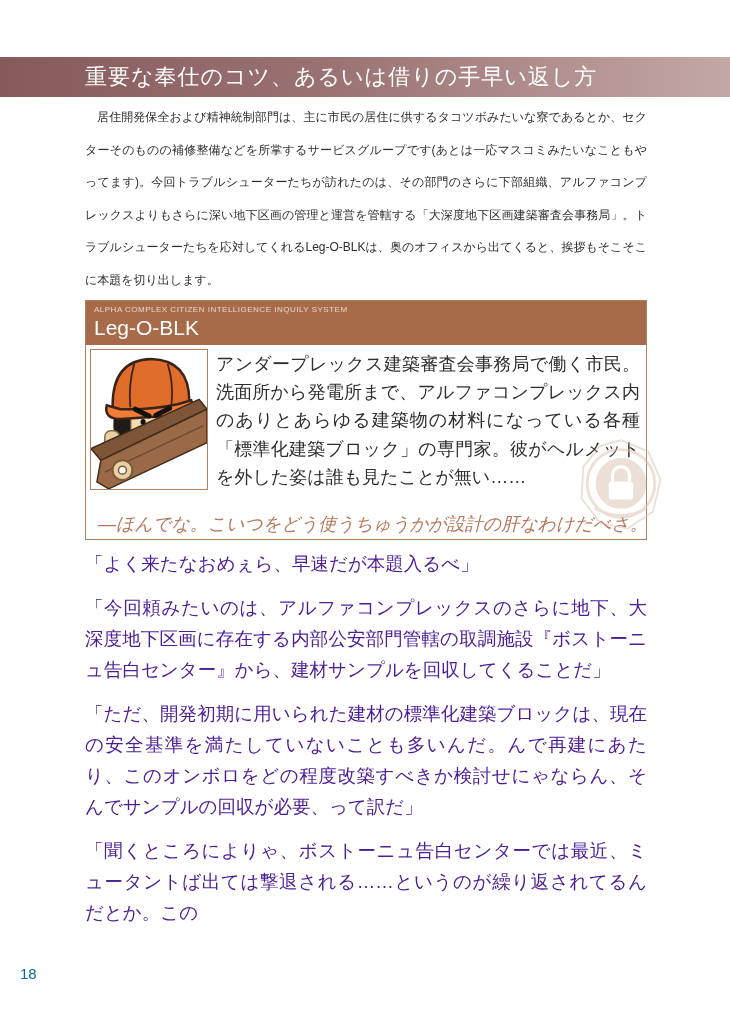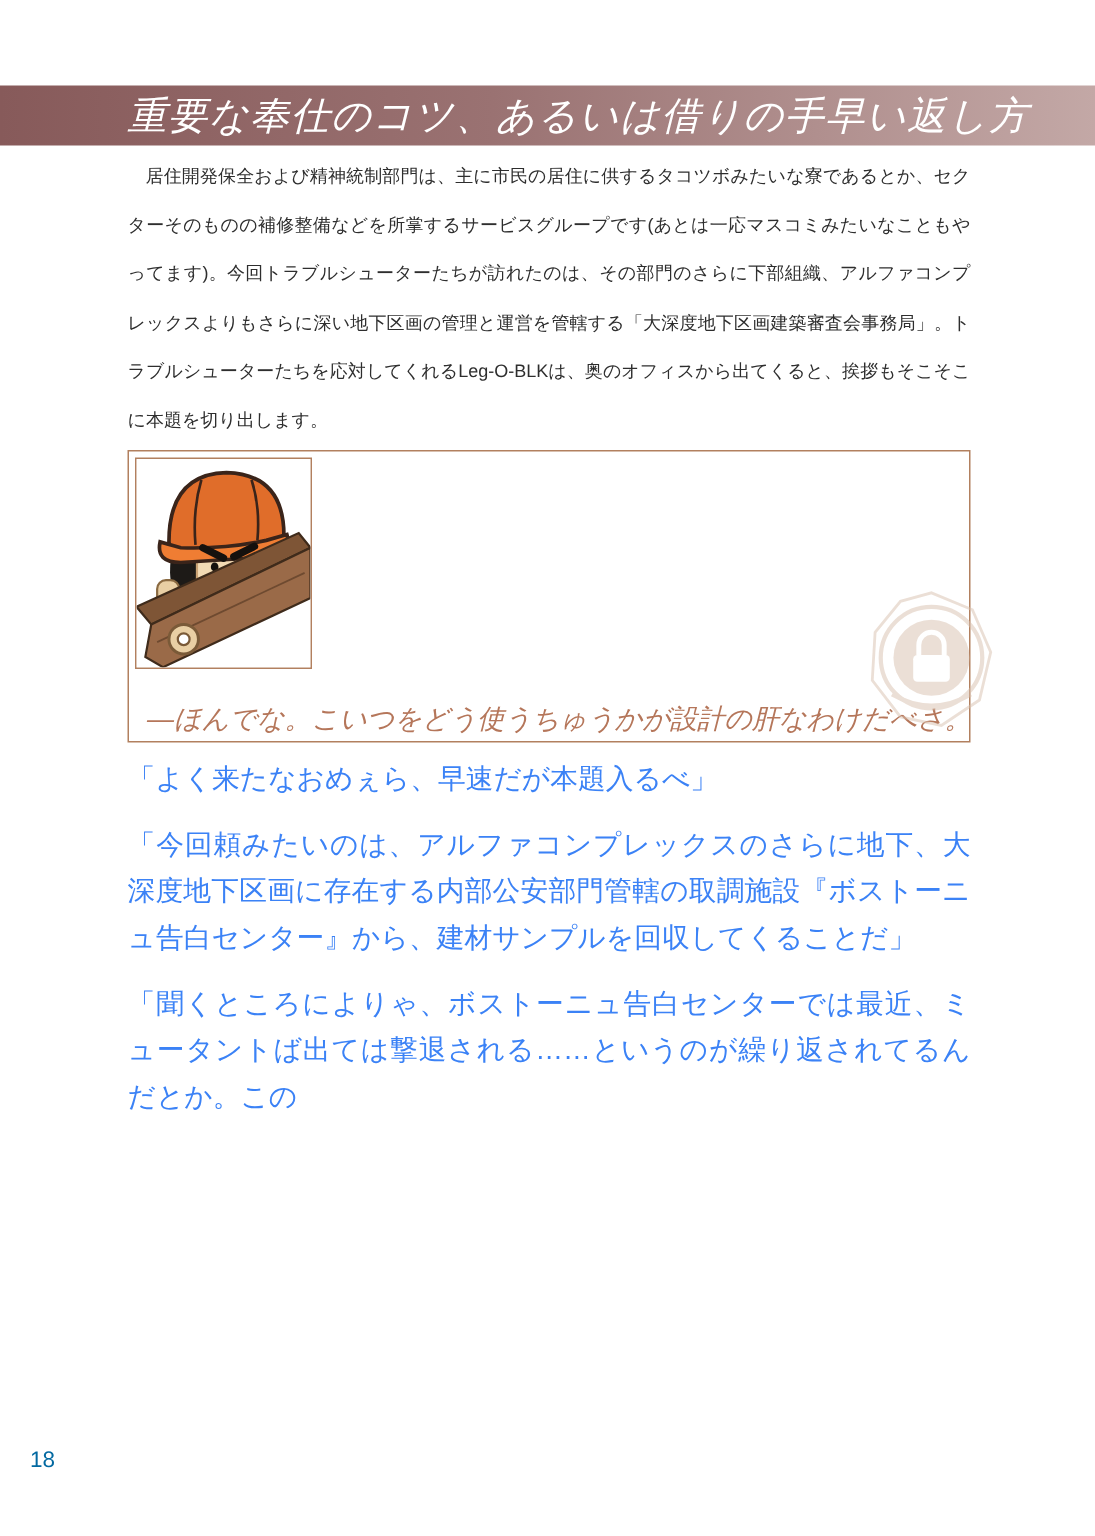--- a/index.html
+++ b/index.html
@@ -7,23 +7,22 @@
     width:730px;height:1024px;position:relative;background:#ffffff;
     font-family:"Liberation Sans","DejaVu Sans",sans-serif;
     color:#2e2e2e;overflow:hidden;
   }
   .title-bar{
     position:absolute;top:57px;left:0;width:730px;height:40px;
     background:linear-gradient(90deg,#875a5a 0%,#9a7272 45%,#c3a8a6 100%);
     display:flex;align-items:center;
   }
   .title-text{
-    margin-left:85px;font-size:26px;color:#ffffff;letter-spacing:1px;
+    margin-left:85px;font-size:22px;color:#ffffff;letter-spacing:1px;
     white-space:nowrap;
-    font-style:italic;
   }
   .content{
     position:absolute;top:101px;left:85px;width:562px;
   }
   .intro{
     margin:0;font-size:12px;line-height:32.5px;text-align:justify;
     color:#2e2e2e;
   }
   .card{
     margin-top:4px;border:1px solid #b2805f;position:relative;
@@ -52,39 +51,43 @@
   .card-caption{
     font-style:italic;color:#b5765a;font-size:18px;line-height:24px;
     padding:1px 6px 3px 12px;white-space:nowrap;margin-top:20px;
   }
   .seal{
     position:absolute;right:-22px;bottom:-10px;width:94px;height:116px;
     opacity:.5;pointer-events:none;
   }
   .speech{
     margin:13px 0 0 0;font-size:18.5px;line-height:31px;text-align:justify;
-    color:#3b82f6;
+    color:#4c1d95;
   }
   .speech.first{margin-top:8px;}
   .page-number{
     position:absolute;left:20px;top:965px;font-size:15px;color:#0369a1;
   }
 </style>
 </head>
 <body>
 
 <header class="title-bar">
   <span class="title-text">重要な奉仕のコツ、あるいは借りの手早い返し方</span>
 </header>
 
 <main class="content">
 
   <p class="intro">　居住開発保全および精神統制部門は、主に市民の居住に供するタコツボみたいな寮であるとか、セクターそのものの補修整備などを所掌するサービスグループです(あとは一応マスコミみたいなこともやってます)。今回トラブルシューターたちが訪れたのは、その部門のさらに下部組織、アルファコンプレックスよりもさらに深い地下区画の管理と運営を管轄する「大深度地下区画建築審査会事務局」。トラブルシューターたちを応対してくれるLeg-O-BLKは、奥のオフィスから出てくると、挨拶もそこそこに本題を切り出します。</p>
 
   <section class="card">
+    <div class="card-head">
+      <div class="card-system">ALPHA COMPLEX CITIZEN INTELLIGENCE INQUILY SYSTEM</div>
+      <div class="card-name">Leg-O-BLK</div>
+    </div>
 
     <div class="card-body">
       <div class="portrait-frame">
         <svg viewBox="0 0 118 141" width="116" height="139" xmlns="http://www.w3.org/2000/svg">
           <rect width="118" height="141" fill="#ffffff"></rect>
 
           <path d="M26 56 q-7 22 1 40 q7 9 15 5 l-2 -42 z" fill="#1d1a17"></path>
           <path d="M90 50 q9 17 5 36 q-6 9 -13 5 l-1 -38 z" fill="#1d1a17"></path>
 
           <polygon points="36,96 48,112 90,104 94,84 62,92 42,86" fill="#e06d2a" stroke="#3a241a" stroke-width="1.5"></polygon>
@@ -109,33 +112,35 @@
 
           <polygon points="0,100 110,50 118,60 10,112" fill="#7e5536" stroke="#3f2b1b" stroke-width="1.5"></polygon>
 
           <polygon points="10,112 118,60 118,94 18,141 6,134" fill="#9a6a48" stroke="#3f2b1b" stroke-width="1.5"></polygon>
           <line x1="14" y1="124" x2="114" y2="77" stroke="#6e4a30" stroke-width="1.2"></line>
 
           <circle cx="32" cy="122" r="10" fill="#e9cfa4" stroke="#7a5a38" stroke-width="2"></circle>
           <circle cx="32" cy="122" r="4" fill="#ffffff" stroke="#7a5a38" stroke-width="1.5"></circle>
         </svg>
       </div>
+      <p class="card-desc">アンダープレックス建築審査会事務局で働く市民。洗面所から発電所まで、アルファコンプレックス内のありとあらゆる建築物の材料になっている各種「標準化建築ブロック」の専門家。彼がヘルメットを外した姿は誰も見たことが無い……</p>
     </div>
 
     <div class="card-caption">―ほんでな。こいつをどう使うちゅうかが設計の肝なわけだべさ。</div>
 
     <svg class="seal" viewBox="0 0 100 120" xmlns="http://www.w3.org/2000/svg">
       <polygon points="50,6 79,18 92,48 84,82 57,100 28,94 8,68 10,34 28,12" fill="none" stroke="#d8c0ae" stroke-width="2"></polygon>
       <circle cx="50" cy="52" r="36" fill="none" stroke="#d8c0ae" stroke-width="3"></circle>
       <circle cx="50" cy="52" r="27" fill="#d8c0ae"></circle>
       <path d="M41 50 v-7 a9 9 0 0 1 18 0 v7" fill="none" stroke="#ffffff" stroke-width="3.5"></path>
       <rect x="37" y="50" width="26" height="19" rx="3" fill="#ffffff"></rect>
       <path d="M22 78 q28 16 56 0" fill="none" stroke="#d8c0ae" stroke-width="3"></path>
     </svg>
   </section>
 
   <p class="speech first">「よく来たなおめぇら、早速だが本題入るべ」</p>
   <p class="speech">「今回頼みたいのは、アルファコンプレックスのさらに地下、大深度地下区画に存在する内部公安部門管轄の取調施設『ボストーニュ告白センター』から、建材サンプルを回収してくることだ」</p>
+  <p class="speech">「ただ、開発初期に用いられた建材の標準化建築ブロックは、現在の安全基準を満たしていないことも多いんだ。んで再建にあたり、このオンボロをどの程度改築すべきか検討せにゃならん、そんでサンプルの回収が必要、って訳だ」</p>
   <p class="speech">「聞くところによりゃ、ボストーニュ告白センターでは最近、ミュータントば出ては撃退される……というのが繰り返されてるんだとか。この</p>
 
 </main>
 
 <div class="page-number">18</div>
 
 </body></html>

